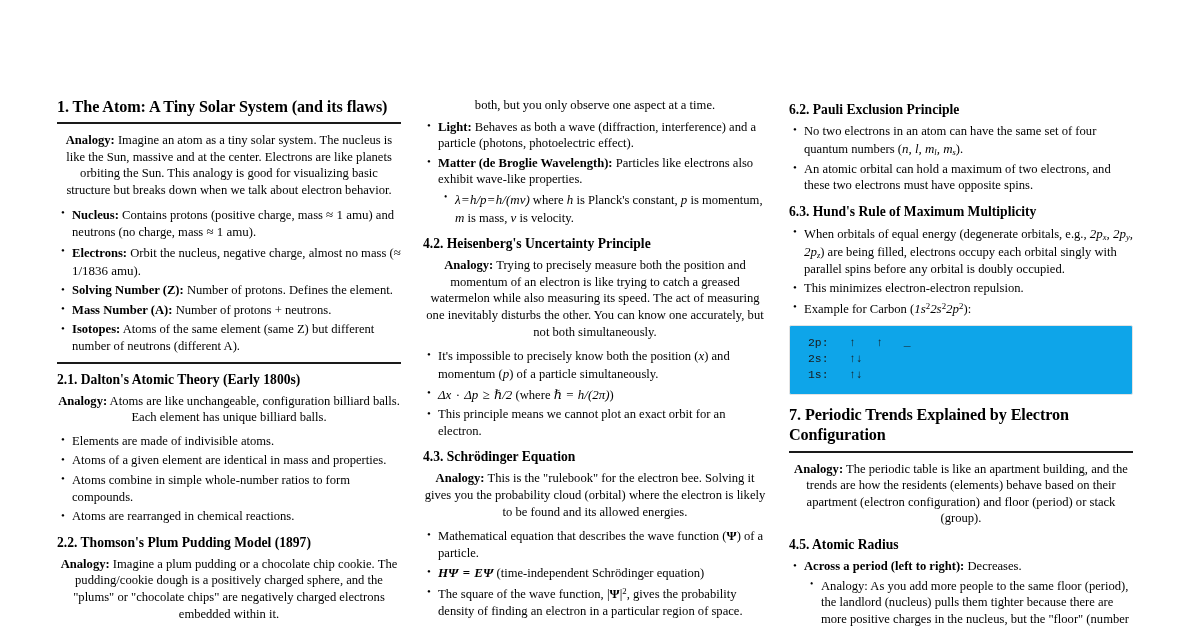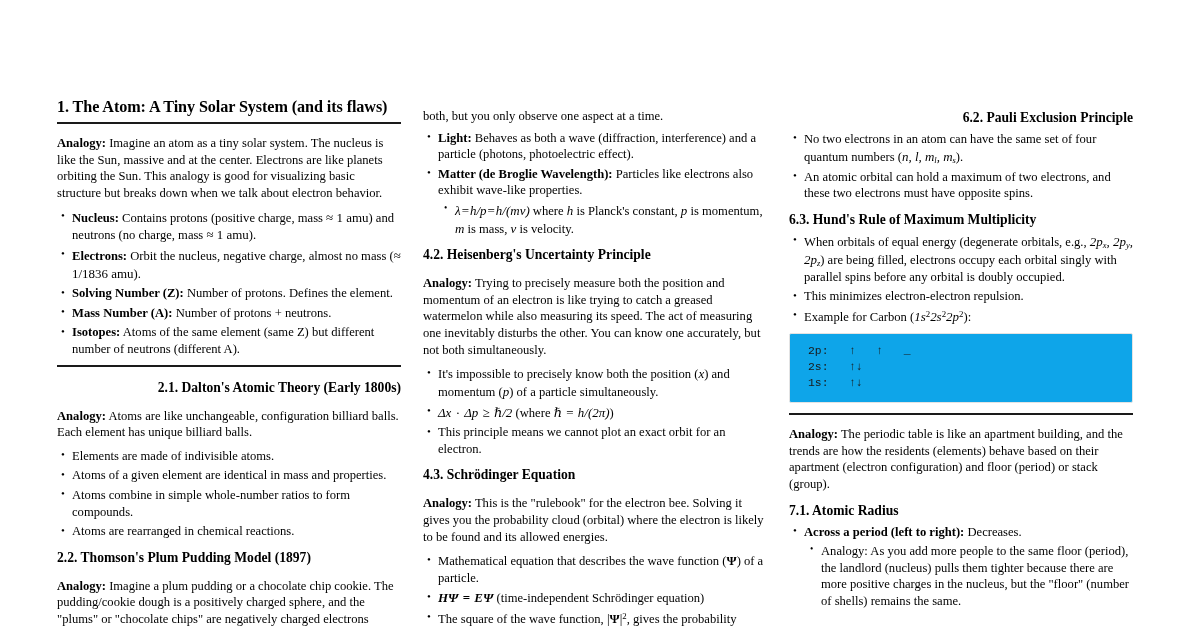--- a/index.html
+++ b/index.html
@@ -53,24 +53,24 @@
     border-top: 2.2px solid #1a1a1a;
     margin: 0 0 8px 0;
     height: 0;
   }
   h2.minor {
     font-size: 13.6px;
     font-weight: bold;
     margin: 10px 0 4px 0;
     line-height: 1.25;
   }
-  h2.minor.first { margin-top: 13px; text-align: right; }
+  h2.minor.first { margin-top: 5px; }
   p.para {
-    margin: 11px 0 7px 0;
-    text-align: left;
+    margin: 0 0 7px 0;
+    text-align: center;
   }
   p.para.tight { margin-bottom: 5px; }
   ul.bl {
     margin: 0 0 7px 0;
     padding: 0 0 0 15px;
     list-style: none;
   }
   ul.bl > li {
     position: relative;
     margin: 0 0 3px 0;
@@ -209,25 +209,26 @@
       <ul class="bl">
         <li>When orbitals of equal energy (degenerate orbitals, e.g., <span class="mathy">2p<sub>x</sub>, 2p<sub>y</sub>, 2p<sub>z</sub></span>) are being filled, electrons occupy each orbital singly with parallel spins before any orbital is doubly occupied.</li>
         <li>This minimizes electron-electron repulsion.</li>
         <li>Example for Carbon (<span class="mathy">1s<sup>2</sup>2s<sup>2</sup>2p<sup>2</sup></span>):</li>
       </ul>
 
       <div class="codebox">2p:   ↑   ↑   _
 2s:   ↑↓
 1s:   ↑↓</div>
 
+      <h1 class="major">7. Periodic Trends Explained by Electron Configuration</h1>
       <hr class="rule">
 
       <p class="para"><b>Analogy:</b><span> The periodic table is like an apartment building, and the trends are how the residents (elements) behave based on their apartment (electron configuration) and floor (period) or stack (group).</span></p>
 
-      <h2 class="minor">7.1. Atomic Radius</h2>
+      <h2 class="minor">4.5. Atomic Radius</h2>
       <ul class="bl">
         <li><b>Across a period (left to right):</b><span> Decreases.</span>
           <ul class="bl">
             <li>Analogy: As you add more people to the same floor (period), the landlord (nucleus) pulls them tighter because there are more positive charges in the nucleus, but the "floor" (number of shells) remains the same.</li>
 
           </ul>
         </li>
 
       </ul>
     </div>

